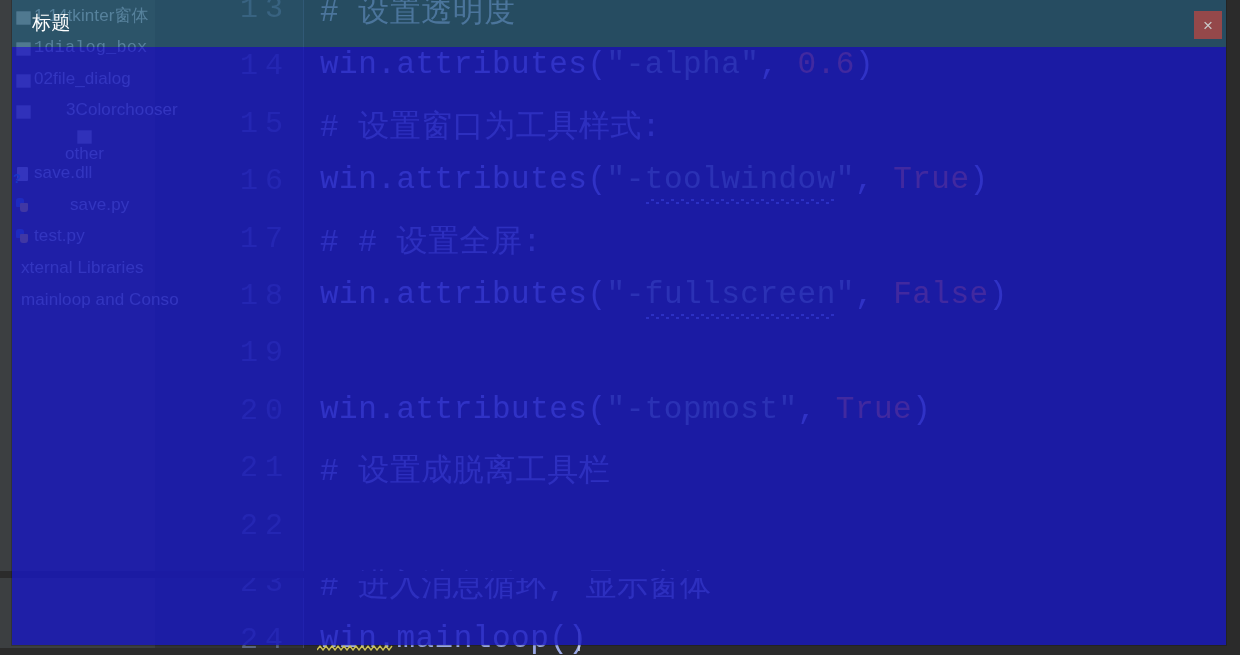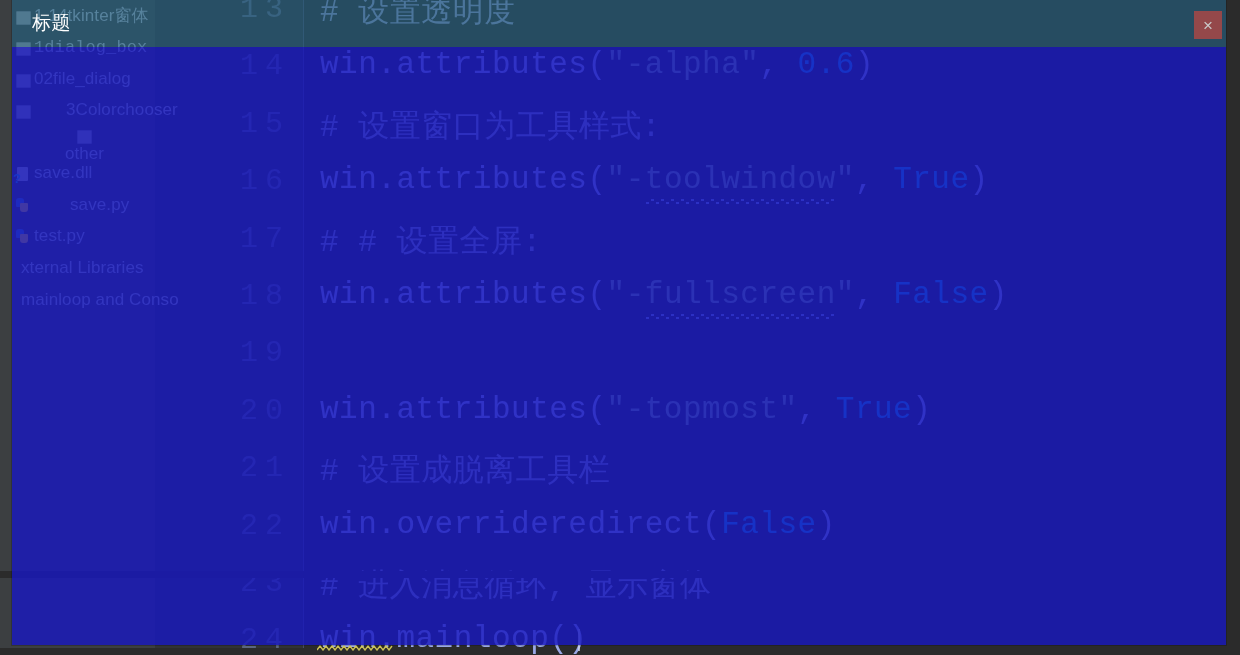--- a/index.html
+++ b/index.html
@@ -215,21 +215,21 @@
     left: 165px;
     top: 7px;
     font-family: "Liberation Mono", monospace;
     font-size: 31px;
     white-space: pre;
     letter-spacing: .5px;
   }
   .tok-plain   { color: #9aa8e6; }
   .tok-comment { color: #8d96c4; }
   .tok-str     { color: #7fa38c; }
-  .tok-kw      { color: #0ea5e9; }
+  .tok-kw      { color: #f97316; }
   .tok-paren   { color: #9aa8e6; }
   .squig {
     position: relative;
     display: inline-block;
   }
   .squig::after {
     content: "";
     position: absolute;
     left: 0; right: 0;
     bottom: -7px;
@@ -361,21 +361,20 @@
           <div class="code-row" style="top: 384.8px;">
             <div class="ln">20</div>
             <div class="code"><span class="tok-plain">win.attributes</span><span class="tok-paren">(</span><span class="tok-str">"-topmost"</span><span class="tok-plain">, </span><span class="tok-kw">True</span><span class="tok-paren">)</span></div>
           </div>
           <div class="code-row" style="top: 442.2px;">
             <div class="ln">21</div>
             <div class="code"><span class="tok-comment"># 设置成脱离工具栏</span></div>
           </div>
           <div class="code-row" style="top: 499.6px;">
             <div class="ln">22</div>
-            <div class="code"><span class="tok-plain">win.overrideredirect</span><span class="tok-paren">(</span><span class="tok-kw">False</span><span class="tok-paren">)</span></div>
           </div>
           <div class="code-row" style="top: 557px;">
             <div class="ln">23</div>
             <div class="code"><span class="tok-comment"># 进入消息循环, 显示窗体</span></div>
           </div>
           <div class="code-row" style="top: 614.4px;">
             <div class="ln">24</div>
             <div class="code"><span class="tok-plain">win.mainloop</span><span class="tok-paren">()</span></div>
           </div>
         </div>

